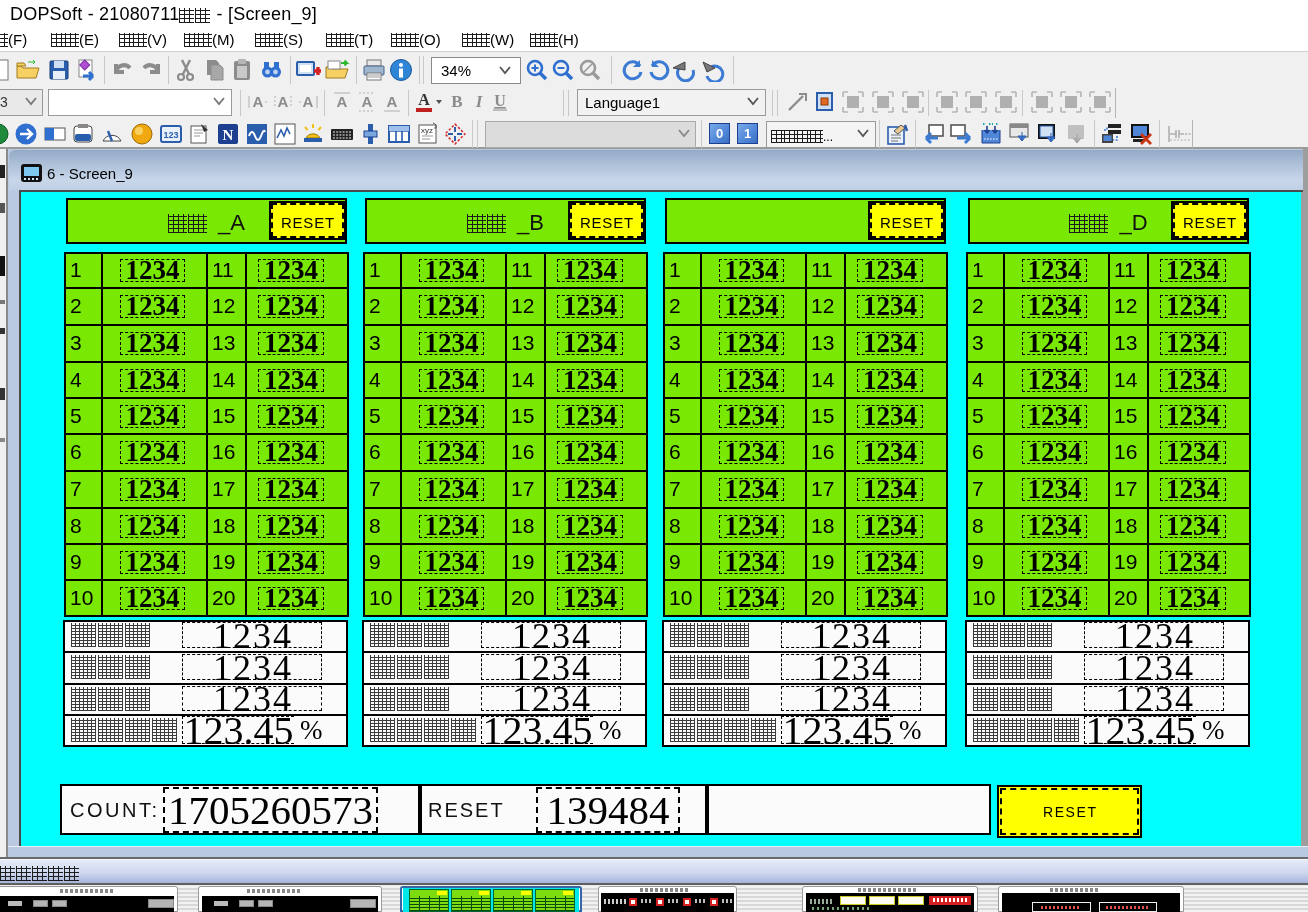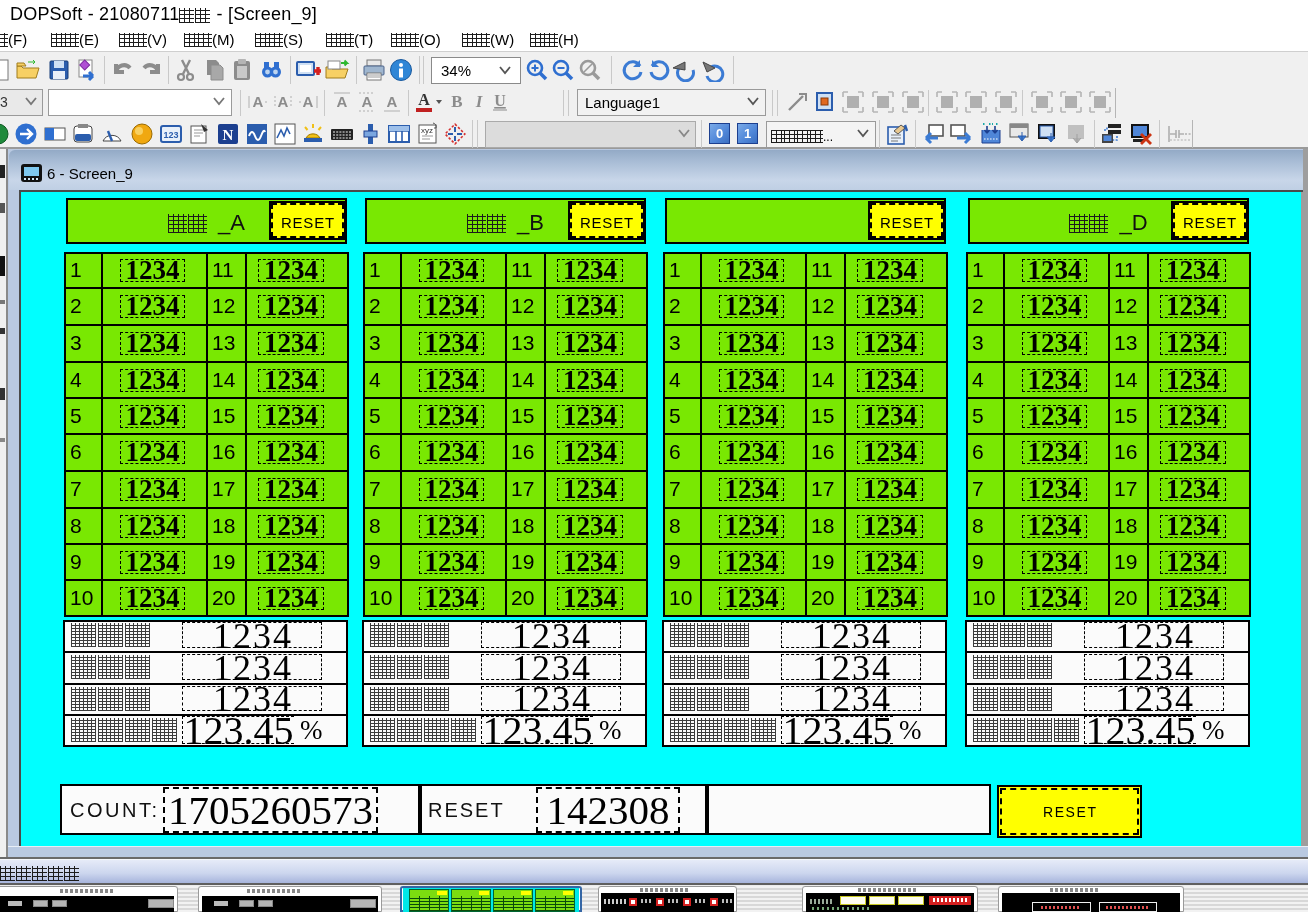--- a/index.html
+++ b/index.html
@@ -703,21 +703,21 @@
 <div class="abs" style="left:1084px;top:686px;width:140px;height:25px;border:1.5px dashed #000;text-align:center;font-size:36px;line-height:25px;color:#000;letter-spacing:2px;text-indent:2px;font-family:'Liberation Serif',serif">1234</div>
 <div class="abs" style="left:973px;top:718px;width:120px;height:25px;"><span class="cjkg" style="width:25px;height:24px;margin-right:2px"></span><span class="cjkg" style="width:25px;height:24px;margin-right:2px"></span><span class="cjkg" style="width:25px;height:24px;margin-right:2px"></span><span class="cjkg" style="width:25px;height:24px;margin-right:2px"></span></div>
 <div class="abs" style="left:1084px;top:716px;width:112px;height:28px;border-top:1.5px dashed #000;border-left:1.5px dashed #000;border-bottom:1.5px dashed #000;text-align:center;font-size:40px;line-height:27px;color:#000;font-family:'Liberation Serif',serif">123.45</div>
 <div class="abs" style="left:1202px;top:718px;width:30px;height:24px;font-size:27px;line-height:24px;color:#000;font-family:'Liberation Serif',serif">%</div>
 <div class="abs" style="left:60px;top:784px;width:360px;height:51px;background:#fbfbfb;border:2px solid #000"></div>
 <div class="abs" style="left:420px;top:784px;width:287px;height:51px;background:#fbfbfb;border:2px solid #000"></div>
 <div class="abs" style="left:707px;top:784px;width:284px;height:51px;background:#fbfbfb;border:2px solid #000"></div>
 <div class="abs" style="left:70px;top:798px;width:100px;height:24px;font-size:20px;letter-spacing:2.5px;line-height:24px;color:#111">COUNT:</div>
 <div class="abs" style="left:163px;top:787px;width:215px;height:46px;border:2px dashed #000;text-align:center;font-size:41px;line-height:43px;color:#000;font-family:'Liberation Serif',serif">1705260573</div>
 <div class="abs" style="left:428px;top:798px;width:105px;height:24px;font-size:20px;letter-spacing:2px;line-height:24px;color:#111">RESET</div>
-<div class="abs" style="left:536px;top:787px;width:144px;height:46px;border:2px dashed #000;text-align:center;font-size:41px;line-height:43px;color:#000;font-family:'Liberation Serif',serif">142308</div>
+<div class="abs" style="left:536px;top:787px;width:144px;height:46px;border:2px dashed #000;text-align:center;font-size:41px;line-height:43px;color:#000;font-family:'Liberation Serif',serif">139484</div>
 <div class="abs" style="left:997px;top:785px;width:145px;height:53px;background:#ffff00;border:2px solid #000"></div>
 <div class="abs" style="left:1000px;top:788px;width:139px;height:47px;border:2px dashed #000"></div>
 <div class="abs" style="left:997px;top:804px;width:145px;height:16px;text-align:center;font-size:14px;letter-spacing:1.6px;line-height:16px;color:#000;text-indent:1.6px">RESET</div>
 <div class="abs" style="left:0px;top:859px;width:1308px;height:25px;background:linear-gradient(180deg,#e6ebf8 0,#ccd6ee 55%,#a3b1da 100%);border-top:1px solid #f5f7fc"></div>
 <div class="abs" style="left:0px;top:863px;width:120px;height:18px;font-size:15px;line-height:18px;font-weight:bold"><span class="cjk" style="width:15px;height:15px;margin-right:1px"></span><span class="cjk" style="width:15px;height:15px;margin-right:1px"></span><span class="cjk" style="width:15px;height:15px;margin-right:1px"></span><span class="cjk" style="width:15px;height:15px;margin-right:1px"></span><span class="cjk" style="width:15px;height:15px;margin-right:1px"></span></div>
 <div class="abs" style="left:0px;top:883px;width:1308px;height:2px;background:#5f5f5f"></div>
 <div class="abs" style="left:0px;top:885px;width:1308px;height:27px;background:#ececec"></div>
 <div class="abs" style="left:178px;top:886px;width:20px;height:26px;background:repeating-linear-gradient(0deg,#f2f2f2 0 2px,#d8d8d8 2px 4px)"></div>
 <div class="abs" style="left:382px;top:886px;width:18px;height:26px;background:repeating-linear-gradient(0deg,#f2f2f2 0 2px,#d8d8d8 2px 4px)"></div>
 <div class="abs" style="left:582px;top:886px;width:16px;height:26px;background:repeating-linear-gradient(0deg,#f2f2f2 0 2px,#d8d8d8 2px 4px)"></div>

